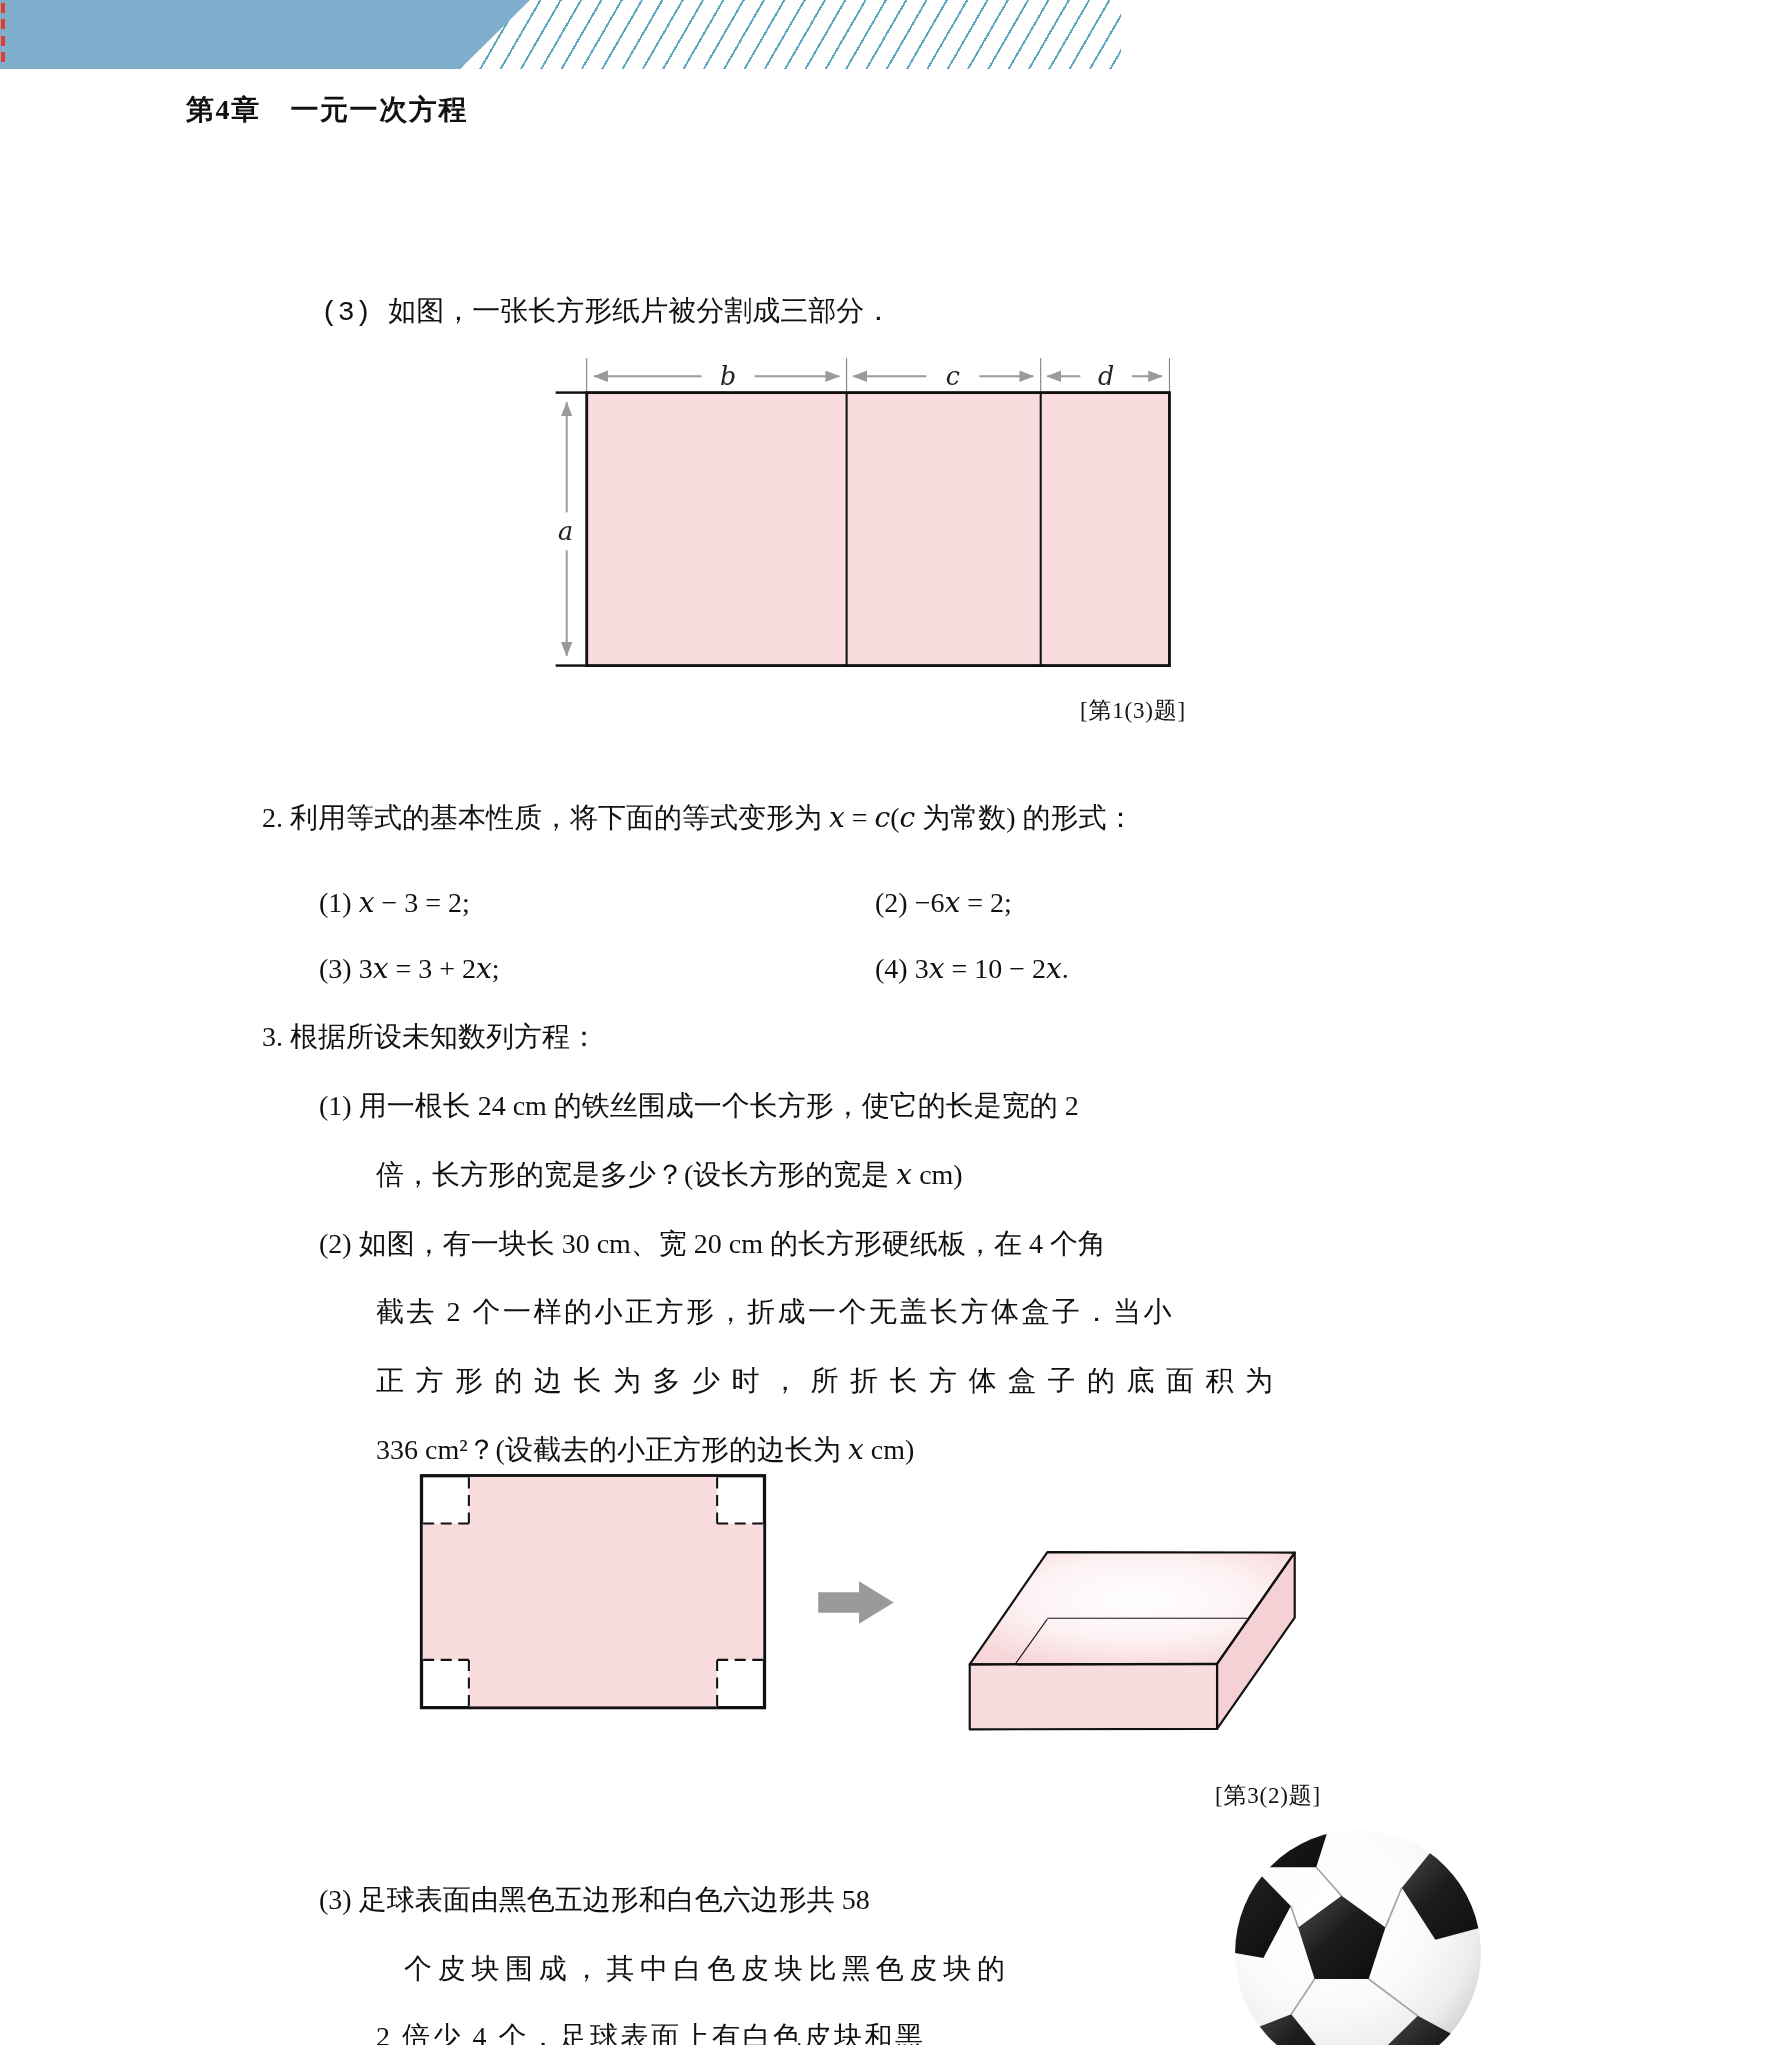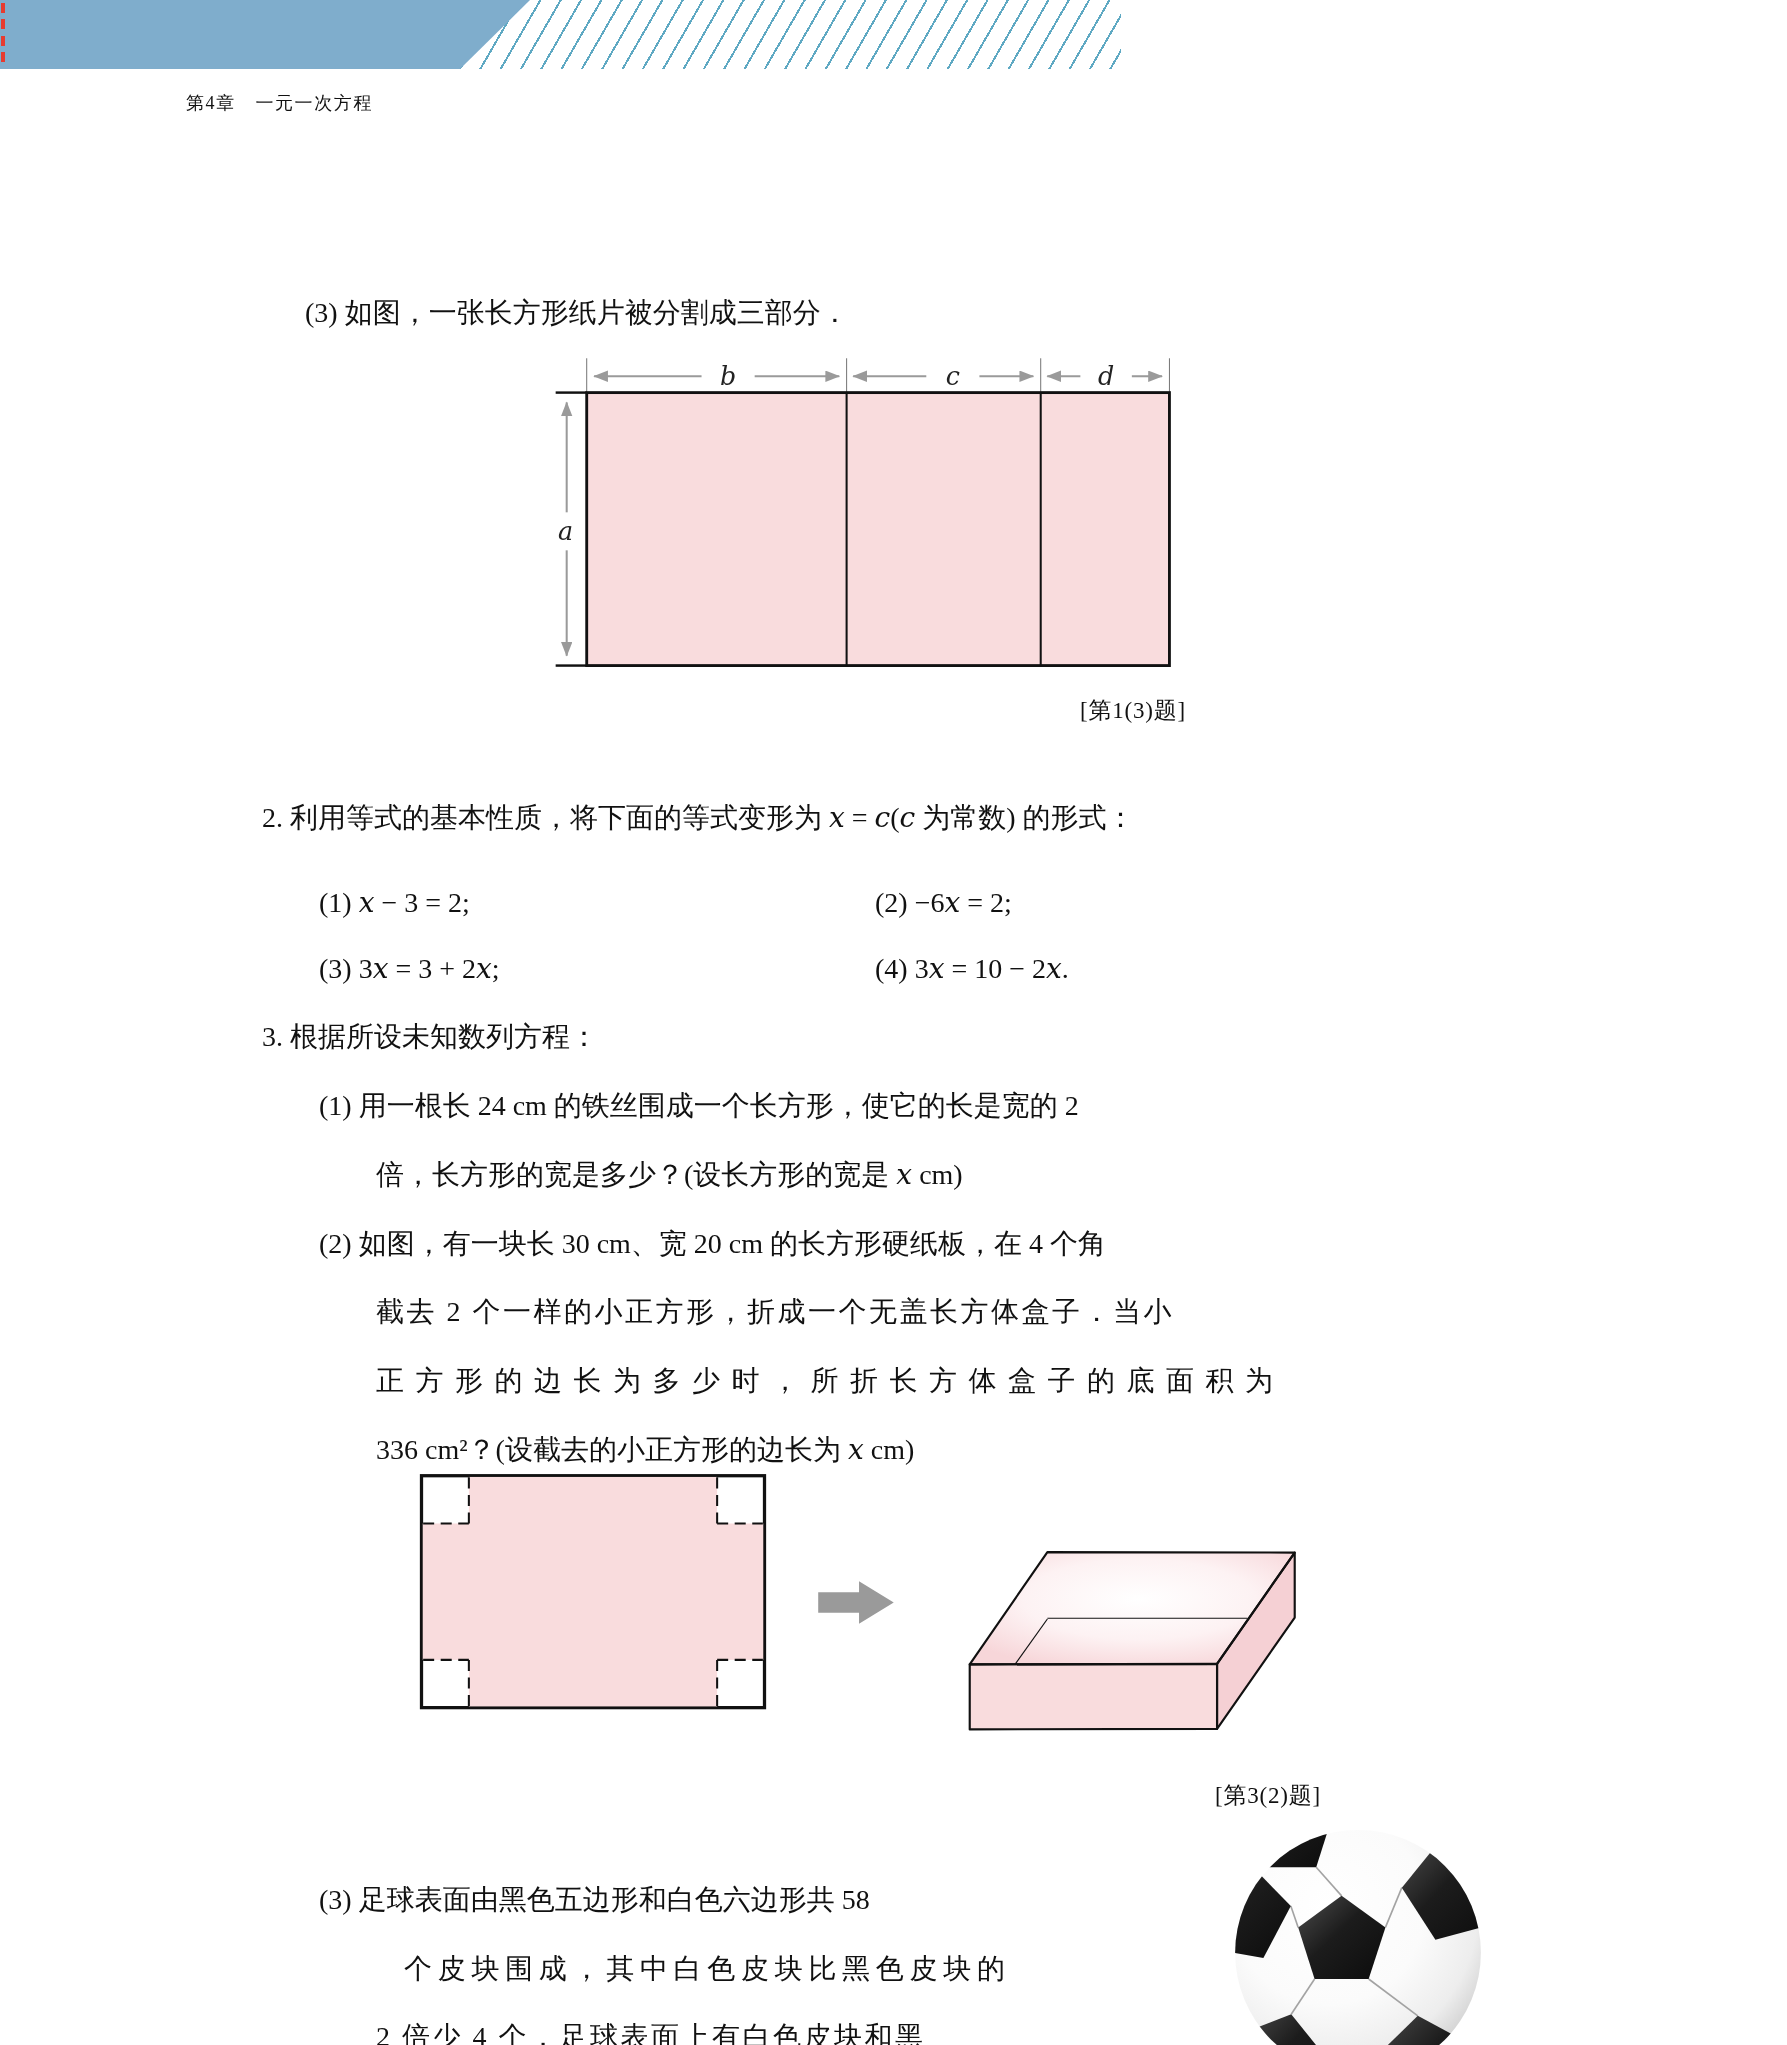--- a/index.html
+++ b/index.html
@@ -15,39 +15,39 @@
   .banner-blue{
     position:absolute;left:0;top:0;width:530px;height:69px;background:#7fadcc;
     clip-path:polygon(0 0,100% 0,calc(100% - 70px) 100%,0 100%);
   }
   .red-marks{
     position:absolute;left:0.8px;top:2.5px;width:4.1px;height:64px;
     background:repeating-linear-gradient(180deg,#e63b30 0 9.8px,transparent 9.8px 16.4px);
   }
   
   .line{position:absolute;font-size:28px;line-height:1.25;white-space:pre;}
-  .head{font-weight:normal;font-size:18px;letter-spacing:1.6px;}
+  .head{font-weight:bold;font-size:28px;letter-spacing:1.6px;}
   .cap{position:absolute;font-size:23px;font-weight:normal;text-align:right;letter-spacing:0.8px;white-space:pre;}
   i{font-style:italic;font-family:"DejaVu Serif",serif;}
   
   .figsvg{position:absolute;}
   .dimtxt{font-family:"DejaVu Serif",serif;font-style:italic;font-size:62px;fill:#222;}
 </style>
 </head>
 <body>
 
 <div id="page">
 
   <div class="banner-hatch"></div>
   <div class="banner-blue"></div>
   <div class="red-marks"></div>
 
   <div class="line head" style="left:186px;top:92px;">第4章　一元一次方程</div>
 
-  <div class="line" style="left:305px;top:295px;">(3) 如图，一张长方形纸片被分割成三部分．</div>
+  <div class="line" style="left:321px;top:295px;font-family:Liberation Mono, monospace;">(3) 如图，一张长方形纸片被分割成三部分．</div>
 
   <svg class="figsvg" style="left:544px;top:355px;" width="642" height="331" viewBox="0 0 1570 810">
     <defs>
       <marker id="arr" markerUnits="userSpaceOnUse" markerWidth="40" markerHeight="30" refX="34" refY="14" orient="auto">
         <path d="M0,0 L36,14 L0,28 Z" fill="#9a9a9a"></path>
       </marker>
     </defs>
 
     <g stroke="#555" stroke-width="2">
       <line x1="104" y1="8" x2="104" y2="92"></line>

